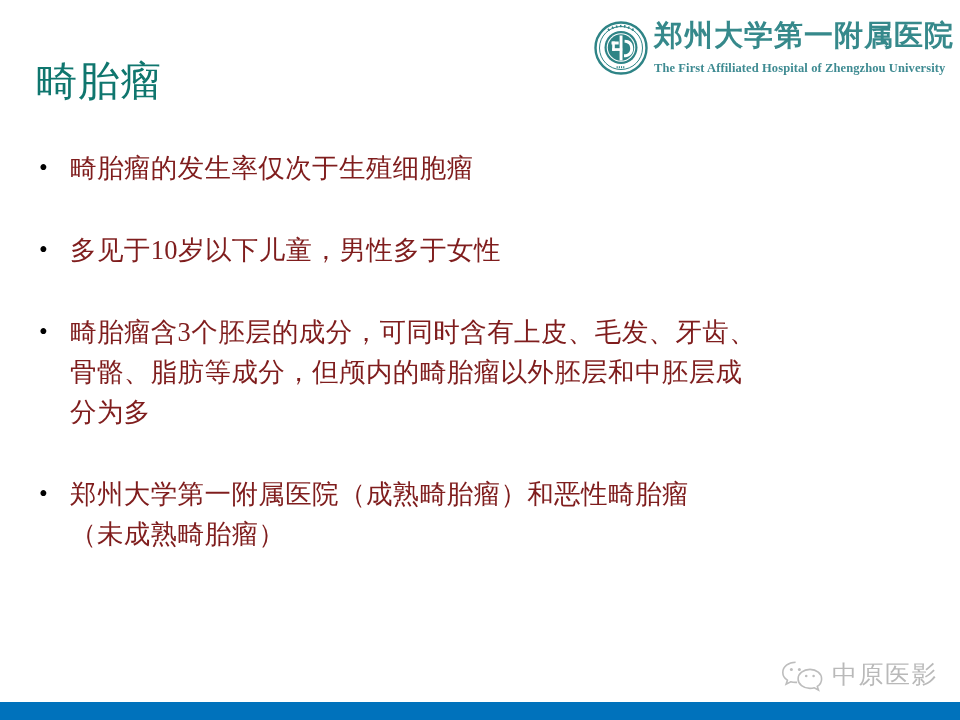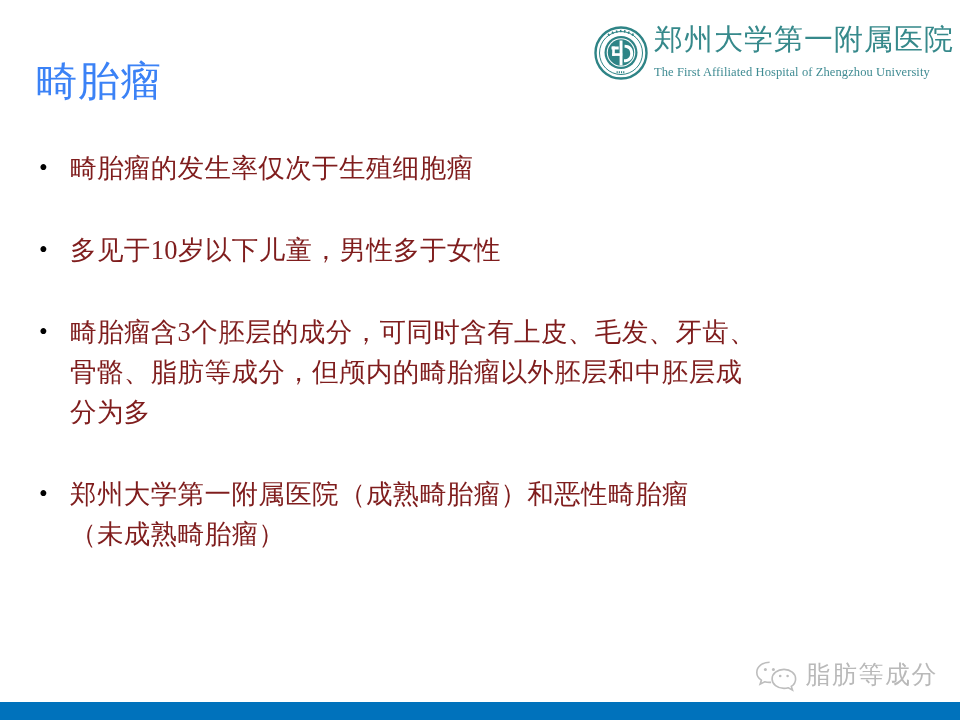--- a/index.html
+++ b/index.html
@@ -17,22 +17,23 @@
     background: #ffffff;
     overflow: hidden;
   }
 
   
   .brand {
     position: absolute;
     top: 12px;
     right: 6px;
     display: flex;
-    align-items: flex-end;
+    align-items: center;
     height: 68px;
+    font-weight: bold;
   }
   .brand-emblem {
     width: 54px;
     height: 54px;
     flex: 0 0 auto;
     margin-top: 4px;
   }
   .brand-text {
     display: flex;
     flex-direction: column;
@@ -60,21 +61,21 @@
 
   
   .slide-title {
     position: absolute;
     left: 36px;
     top: 57px;
     font-family: "Liberation Serif", "DejaVu Serif", serif;
     font-size: 41px;
     line-height: 48px;
     font-weight: 400;
-    color: #3b82f6;
+    color: #0f766e;
     letter-spacing: 1px;
     white-space: nowrap;
   }
 
   
   .body-list {
     position: absolute;
     left: 30px;
     top: 148px;
     width: 890px;
@@ -220,18 +221,18 @@
           <path d="M30.0 11.4 c-6.6 0 -11.9 4.3 -11.9 9.5 c0 5.3 5.3 9.5 11.9 9.5 c1.5 0 3.0 -0.2 4.3 -0.6 l4.2 2.2 l-1.2 -3.6 c2.6 -1.7 4.3 -4.4 4.3 -7.5 c0 -5.2 -5.1 -9.5 -11.6 -9.5 z"></path>
         </g>
         <g fill="#bdbdbd">
           <circle cx="11.4" cy="11.4" r="1.5"></circle>
           <circle cx="19.4" cy="11.4" r="1.5"></circle>
           <circle cx="26.2" cy="18.0" r="1.3"></circle>
           <circle cx="33.6" cy="18.0" r="1.3"></circle>
         </g>
       </svg>
     </span>
-    <span class="watermark-label">脂肪等成分</span>
+    <span class="watermark-label">中原医影</span>
   </div>
 
   <div class="bottom-bar"></div>
 
 </div>
 
 </body></html>

